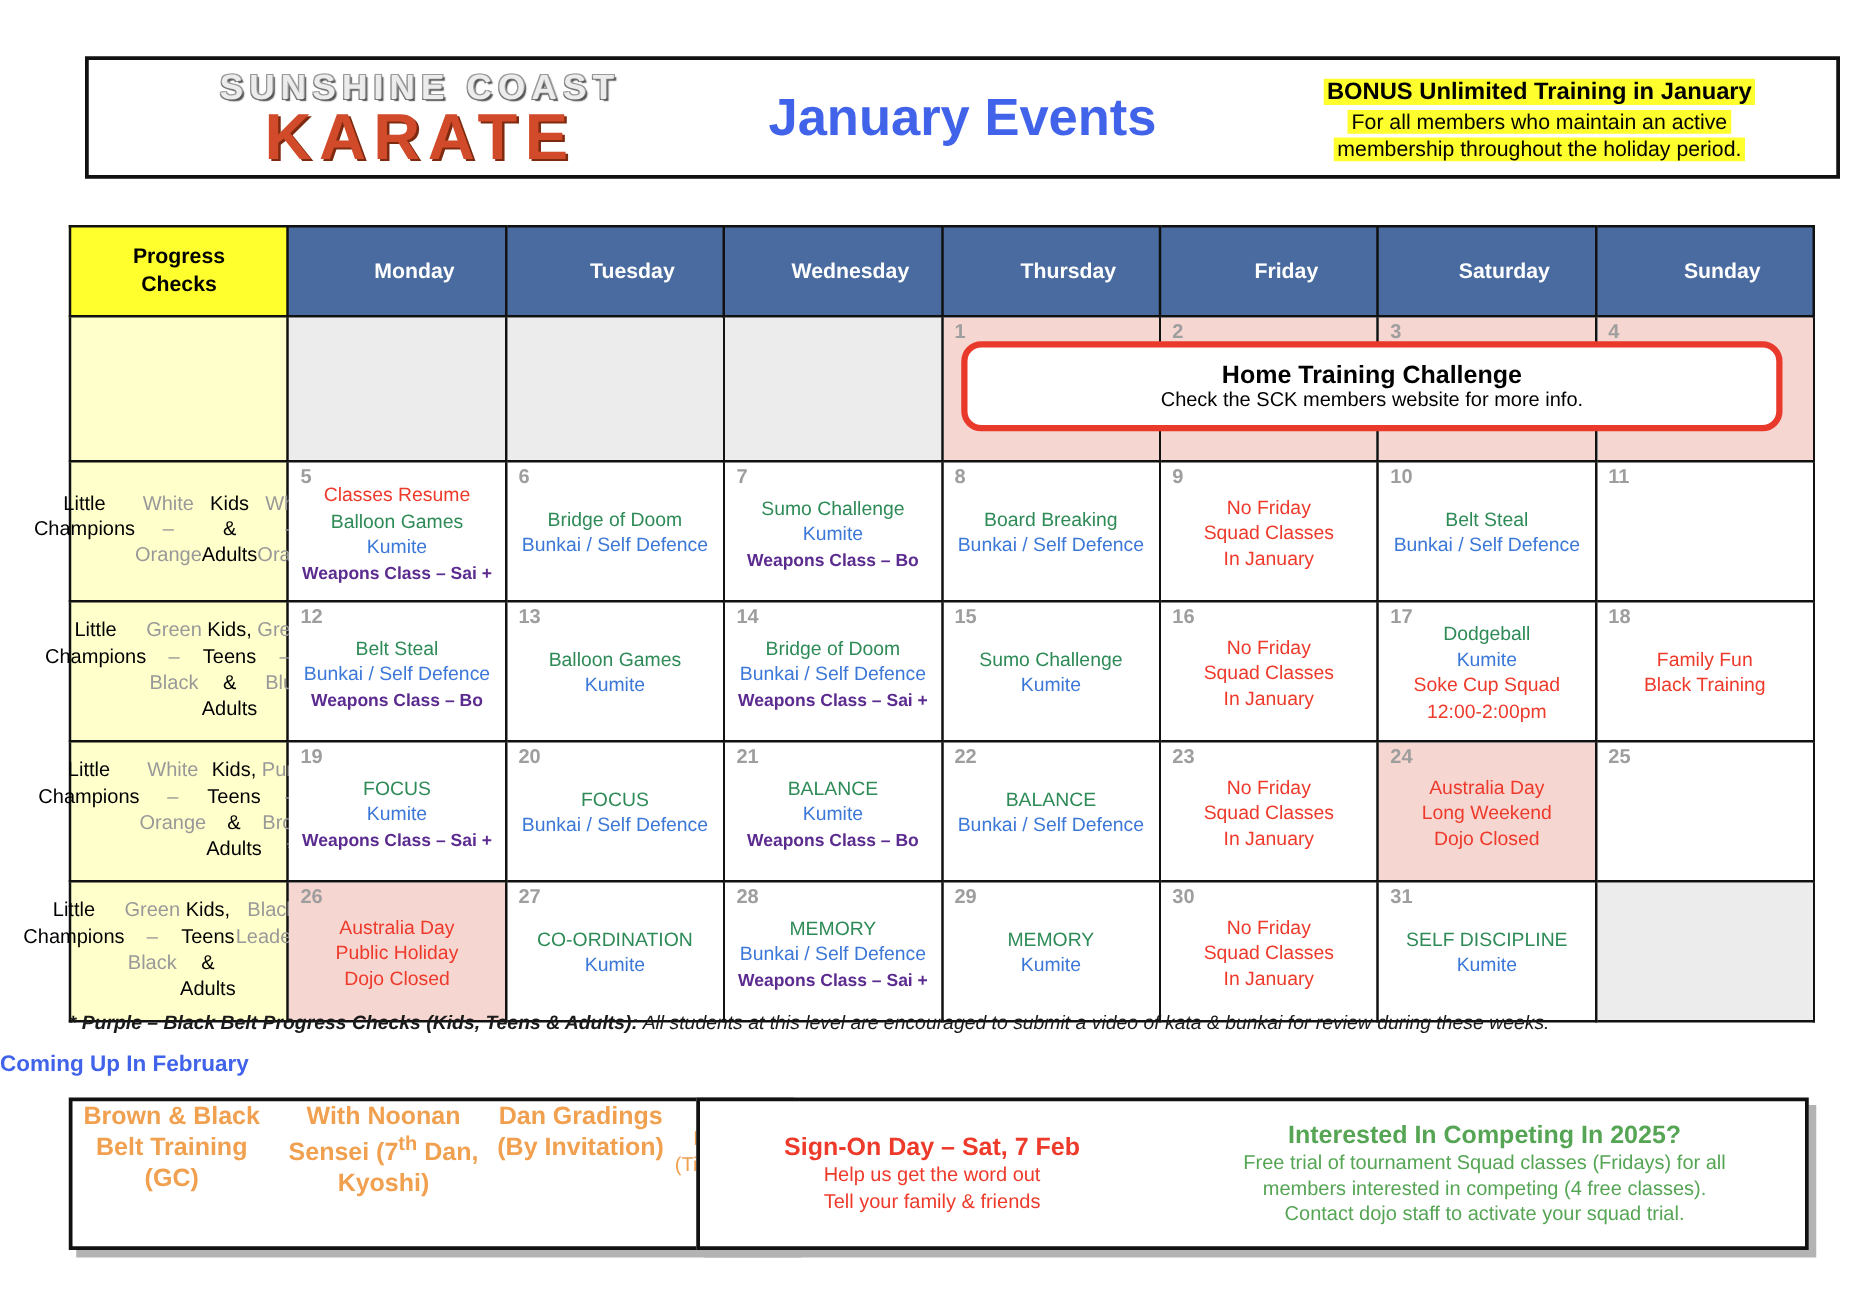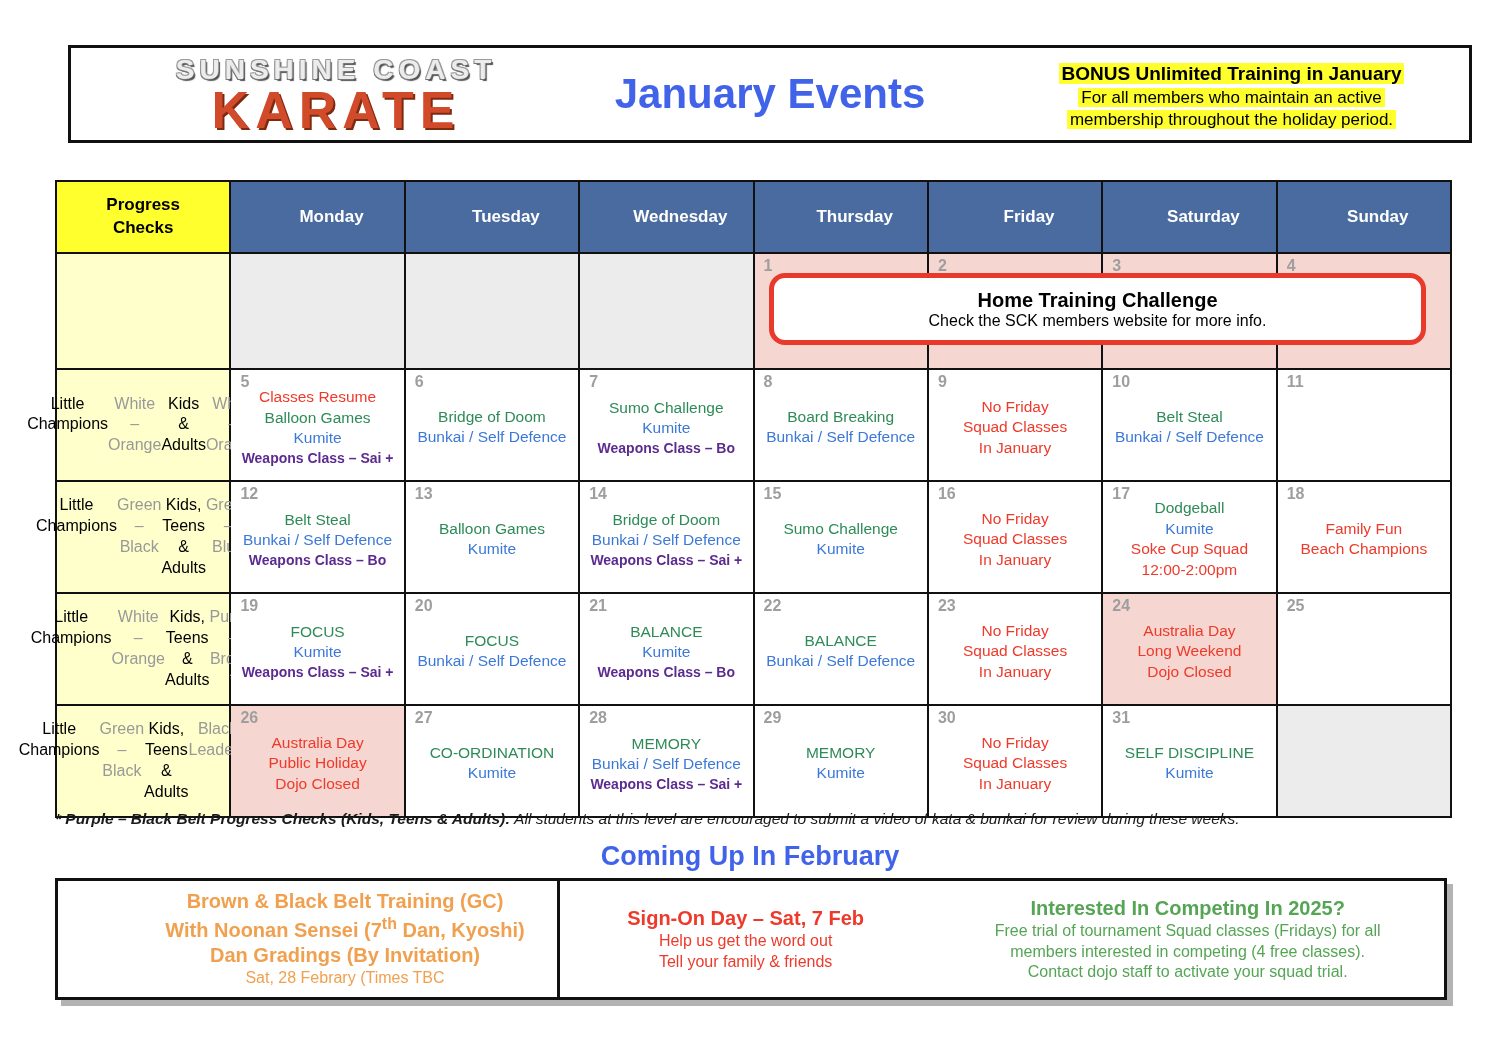--- a/index.html
+++ b/index.html
@@ -44,24 +44,24 @@
 
   .challenge { position:absolute; left:714px; top:93px; width:657px; height:72px; z-index:5;
                background:#fff; border:5px solid #e8392b; border-radius:16px;
                display:flex; flex-direction:column; justify-content:center; text-align:center; }
   .challenge-title { font-size:20px; font-weight:bold; color:#000; }
   .challenge-body  { font-size:16px; color:#000; }
 
   
   .footnote { position:absolute; left:55px; top:810px; width:1400px; font-size:15.5px; font-style:italic; color:#1a1a1a; }
   .footnote .lead { font-weight:bold; }
-  .feb-heading { position:absolute; left:0; top:841px; width:100%; text-align:center; font-size:27px; font-weight:bold; color:#4163ea; }
+  .feb-heading { position:absolute; left:0; top:841px; width:100%; font-size:18px; font-weight:bold; color:#4163ea; }
 
   .box { position:absolute; top:878px; height:122px; border:3px solid #111; background:#fff; box-shadow:6px 6px 0 #b3b3b3; }
-  .box-left { left:55px; width:580px; display:flex; flex-direction:column; justify-content:center; text-align:center; color:#f0a04f; }
+  .box-left { left:55px; width:580px; display:flex; flex-direction:row; justify-content:center; text-align:center; color:#f0a04f; }
   .bl-head { font-size:20px; font-weight:bold; line-height:1.25; }
   .bl-sub  { font-size:16px; line-height:1.3; }
   .box-right { left:557px; width:890px; display:flex; }
   .col-signon  { flex:0 0 42%; display:flex; flex-direction:column; justify-content:center; text-align:center; color:#ee3a2b; }
   .col-compete { flex:1; display:flex; flex-direction:column; justify-content:center; text-align:center; color:#55a555; }
   .col-head { font-size:20px; font-weight:bold; line-height:1.3; }
   .col-sub  { font-size:16px; line-height:1.3; }
   sup { font-size:16px; }
 </style>
 </head>
@@ -229,21 +229,21 @@
                 <div class="ln green">Dodgeball</div>
                 <div class="ln blue">Kumite</div>
                 <div class="ln red">Soke Cup Squad</div>
                 <div class="ln red">12:00-2:00pm</div>
               </div>
             </td>
             <td class="cell white">
               <div class="dnum">18</div>
               <div class="lines">
                 <div class="ln red">Family Fun</div>
-                <div class="ln red">Beach Champions</div>
+                <div class="ln red">Black Training</div>
               </div>
             </td>
           </tr>
           <tr class="week">
             <td class="progress-cell">
               <div class="pwrap">
                 <div class="pline pk">Little Champions</div>
                 <div class="pline pg">White – Orange</div>
                 <div class="pgap"></div>
                 <div class="pline pk">Kids, Teens &amp; Adults</div>

